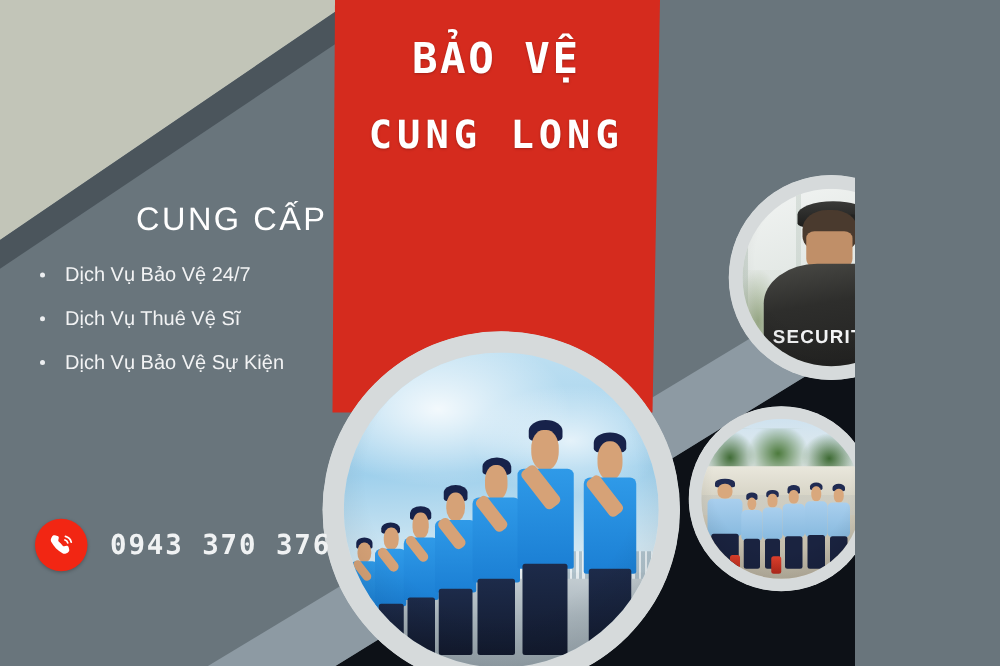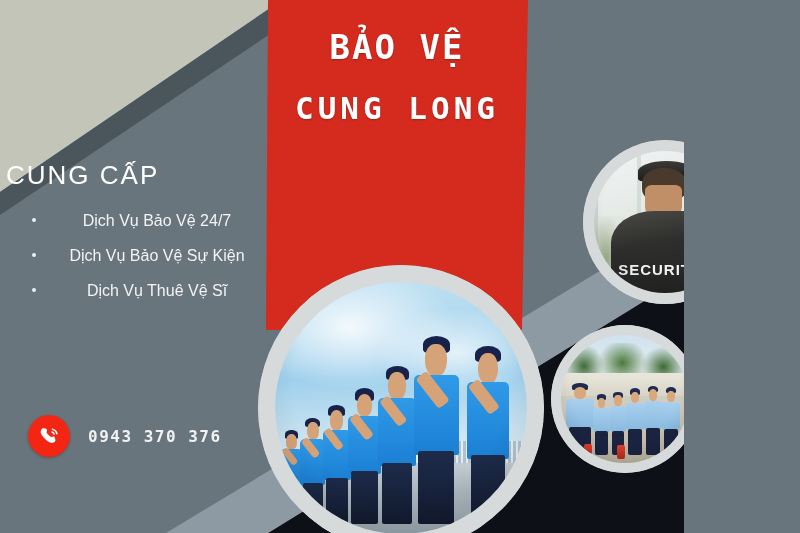--- a/index.html
+++ b/index.html
@@ -42,25 +42,25 @@
     position:absolute;
     left:0; top:160px;
     width:262px;
     z-index:6;
   }
   .heading {
     color:#ffffff;
     font-size:26px;
     font-weight:400;
     letter-spacing:2px;
-    text-align:left;
+    text-align:right;
     margin-bottom:18px;
     padding-left:6px;
   }
-  .svc-list { list-style:none; padding-left:30px;text-align:center; }
+  .svc-list { list-style:none; padding-left:30px; }
   .svc-list li {
     position:relative;
     color:#f2f3f4;
     font-size:16px;
     line-height:1.45;
     margin-bottom:12px;
     padding-left:22px;
     white-space:nowrap;
   }
   .svc-list li::before {
@@ -85,21 +85,21 @@
     background:#f22613;
     display:flex; align-items:center; justify-content:center;
     flex:0 0 auto;
     box-shadow:0 1px 3px rgba(0,0,0,.25);
   }
   .phone-badge svg { width:23px; height:23px; display:block; }
   .phone-number {
     color:#f0f2f3;
     font-family:"DejaVu Sans Mono", monospace;
     font-weight:bold;
-    font-size:16px;
+    font-size:22px;
     letter-spacing:1.5px;
     white-space:nowrap;
   }
 
   
   .photo {
     position:absolute;
     border-radius:50%;
     overflow:hidden;
     background:#cfd4d6;
@@ -300,22 +300,22 @@
 
   <div class="brand">
     <div class="brand-line1">BẢO VỆ</div>
     <div class="brand-line2">CUNG LONG</div>
   </div>
 
   <div class="left-block">
     <div class="heading">CUNG CẤP</div>
     <ul class="svc-list">
       <li>Dịch Vụ Bảo Vệ 24/7</li>
+      <li>Dịch Vụ Thuê Vệ Sĩ</li>
       <li>Dịch Vụ Bảo Vệ Sự Kiện</li>
-      <li>Dịch Vụ Thuê Vệ Sĩ</li>
     </ul>
   </div>
 
   <div class="phone-row">
     <div class="phone-badge">
       <svg viewBox="0 0 24 24" fill="none">
         <path d="M6.2 3.4 C5.1 3.1 4.1 3.7 3.6 4.7 L3.0 6.1 C2.6 7.0 2.7 8.1 3.2 9.0
                  C5.3 12.9 8.6 16.2 12.5 18.3 C13.4 18.8 14.5 18.9 15.4 18.5
                  L16.8 17.9 C17.8 17.4 18.4 16.4 18.1 15.3 L17.6 13.2
                  C17.4 12.4 16.6 11.9 15.8 12.1 L14.0 12.5 C13.5 12.6 13.0 12.4 12.7 12.0

